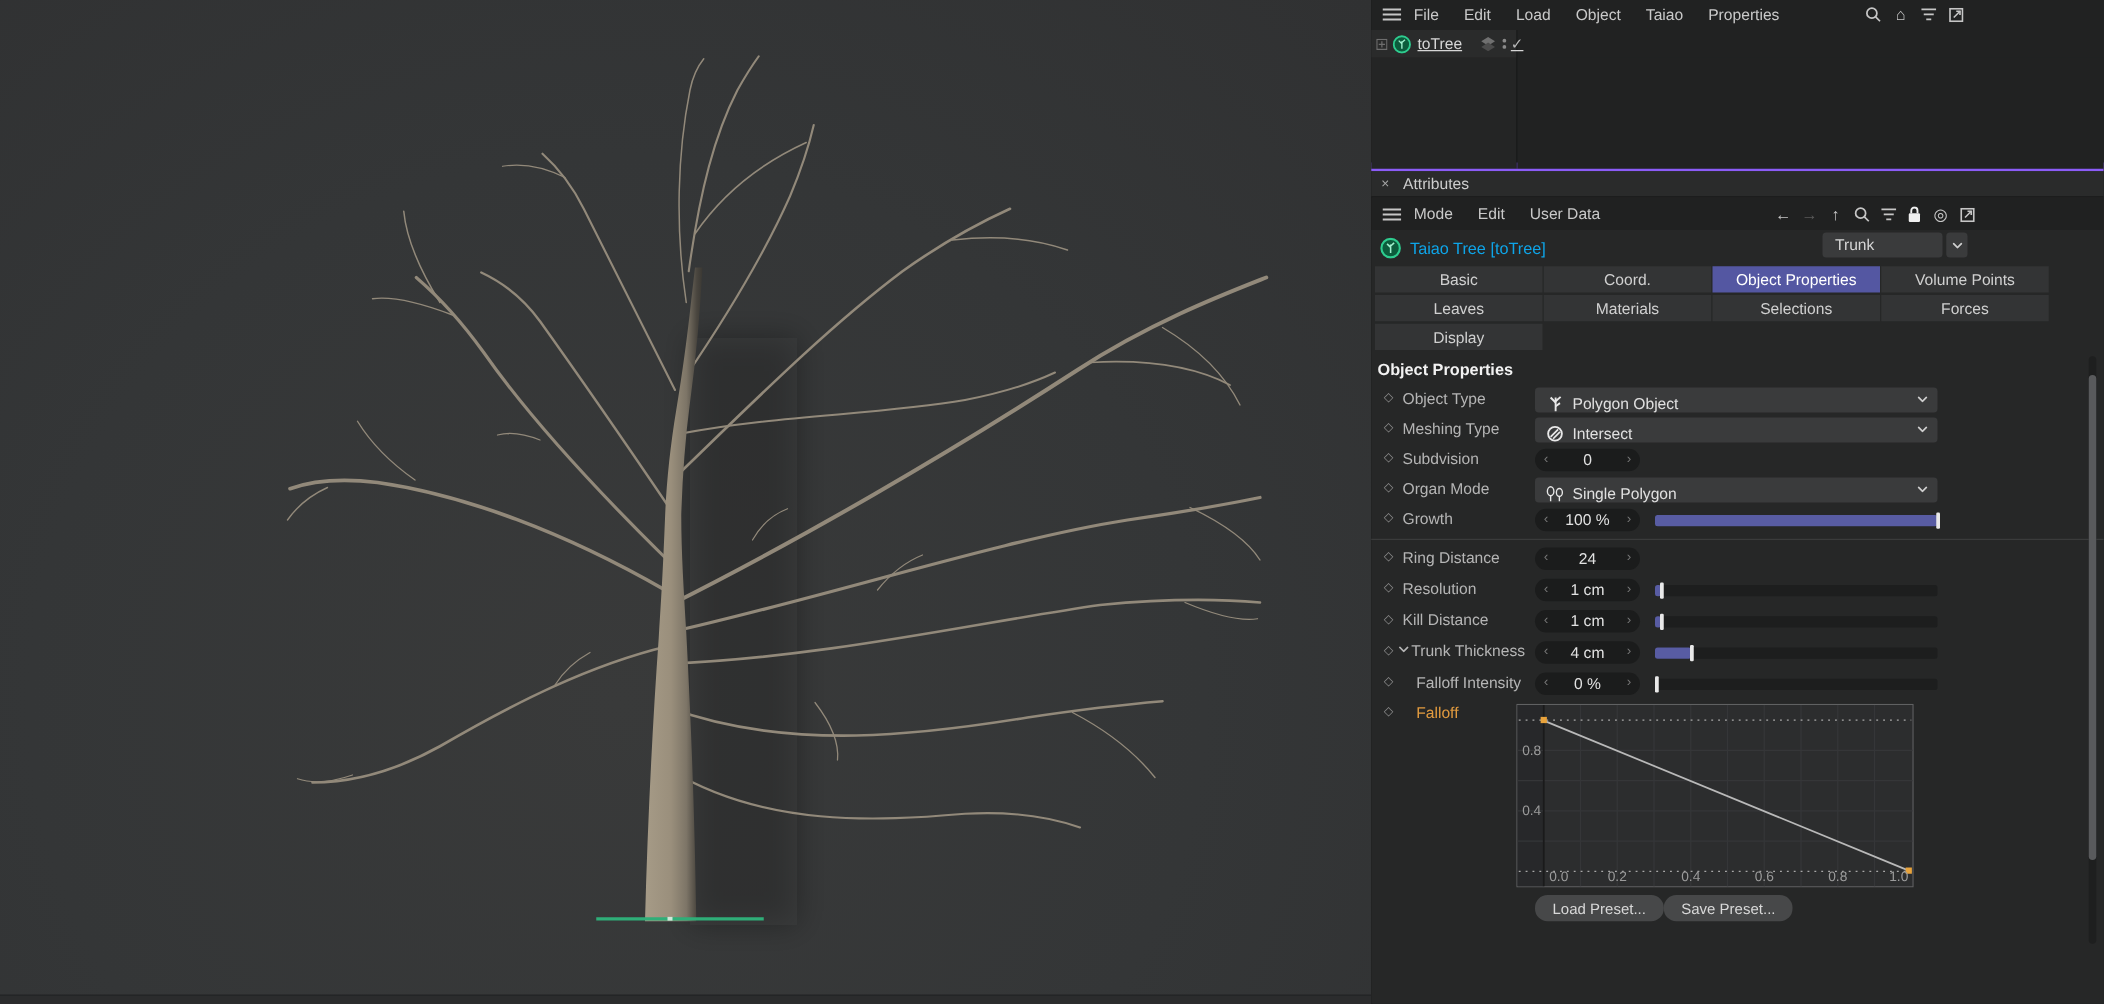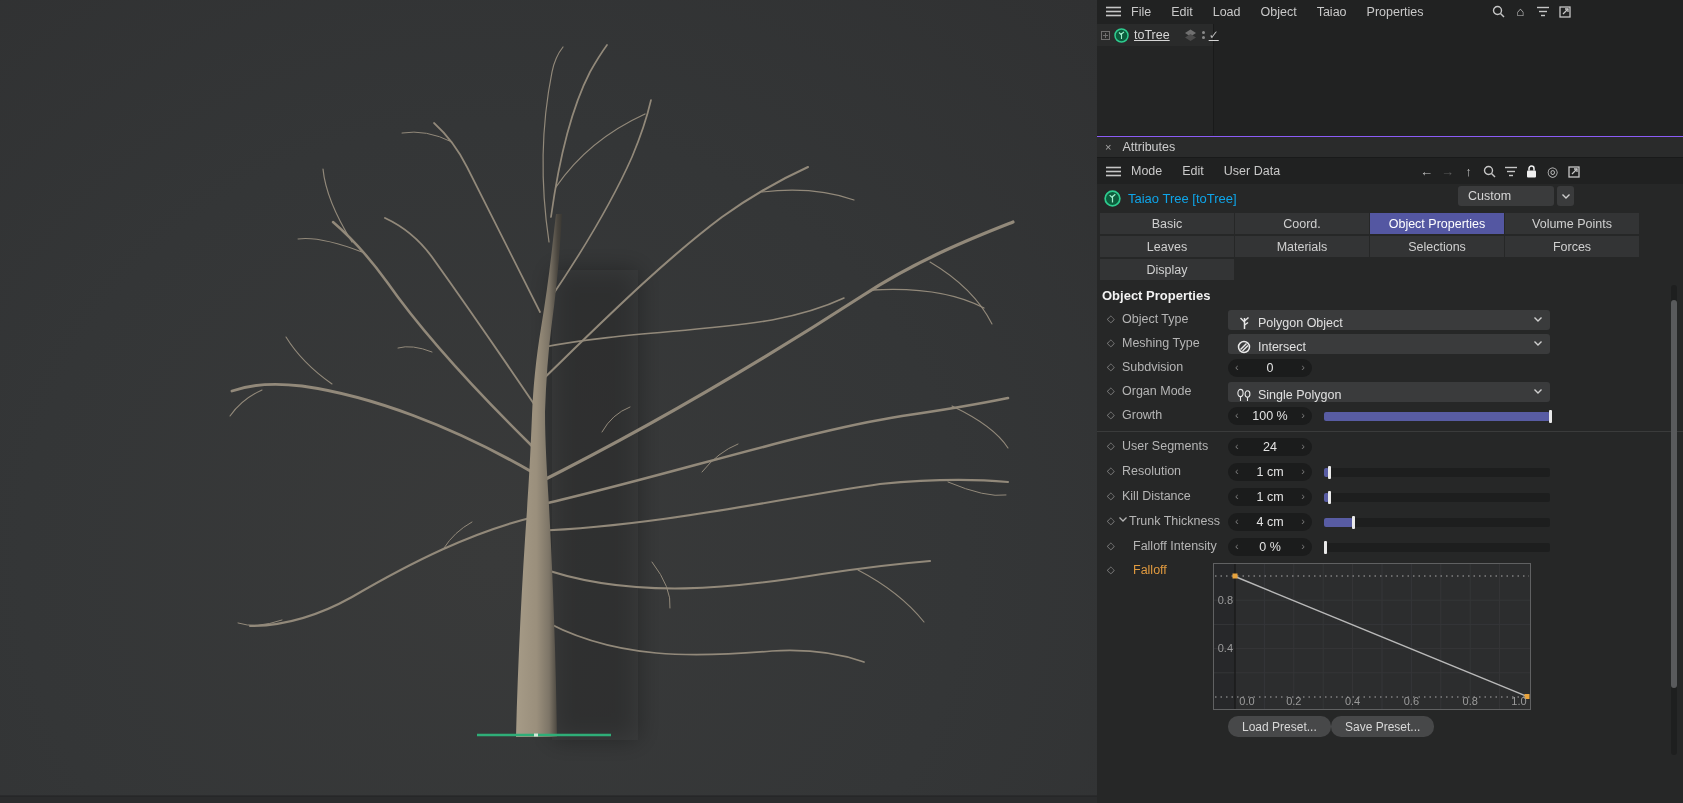--- a/index.html
+++ b/index.html
@@ -9,21 +9,21 @@
     -webkit-user-select:none;user-select:none;color:#c9c9c9;
   }
   .abs{position:absolute;}
   
   #viewport{left:0;top:0;width:1097px;height:803px;
     background:radial-gradient(ellipse at 45% 70%, #393a3a 0%, #343637 55%, #303132 100%);}
   #viewport svg{position:absolute;left:0;top:0;}
   
   #right{left:1097px;top:0;width:586px;height:803px;background:#262727;border-left:1px solid #141515;box-sizing:border-box;}
   
-  #om{left:1097px;top:0;width:586px;height:137px;background:#212222;border-bottom:1px solid #8b5cf6;box-sizing:border-box;}
+  #om{left:1097px;top:0;width:586px;height:137px;background:#212222;border-bottom:7px solid #8b5cf6;box-sizing:border-box;}
   .menurow{display:flex;align-items:center;height:23px;font-size:12.5px;color:#c9c9c9;}
   .menurow .mi{padding:0 10px;cursor:default;}
   .hamb{display:inline-block;margin-left:9px;}
   .iconrow{display:flex;align-items:center;gap:7px;}
   .ticon{width:15px;height:15px;display:inline-flex;align-items:center;justify-content:center;color:#c6c6c6;font-size:13px;}
   .dim{color:#5a5a5a;}
   #om-item{left:0;top:24px;width:116px;height:22px;background:#2a2b2b;display:flex;align-items:center;font-size:12.5px;color:#d6d6d6;text-decoration:underline;}
   #om-colL{left:0;top:46px;width:116px;height:89px;background:#242525;}
   #om-colR{left:117px;top:46px;width:469px;height:89px;background:#212222;}
   #om-div{left:116px;top:24px;width:1px;height:111px;background:#191a1a;}
@@ -276,21 +276,21 @@
   <div id="obj-title" class="abs">
     <span style="margin-left:7px;display:inline-flex;">
       <svg width="17" height="17" viewBox="0 0 15 15">
           <circle cx="7.5" cy="7.5" r="6.5" fill="#0c5c3c" stroke="#2ecc8f" stroke-width="1.5"></circle>
           <path d="M7.5,11 L7.5,5 M7.5,7 L5,4.5 M7.5,6 L10,3.8" stroke="#9ff0cd" stroke-width="1.1" fill="none"></path>
         </svg>
     </span>
     <span style="margin-left:7px;">Taiao Tree [toTree]</span>
   </div>
   <div class="presetbox">
-    <span>Custom</span>
+    <span>Trunk</span>
   </div>
   <div class="presetchev">
     <svg width="8" height="5" viewBox="0 0 8 5">
         <polyline points="0.5,0.5 4,4 7.5,0.5" fill="none" stroke="#cfcfcf" stroke-width="1.4"></polyline>
       </svg>
   </div>
 
   <div id="tabs" class="abs">
     <div class="tab">Basic</div>
     <div class="tab">Coord.</div>
@@ -395,21 +395,21 @@
           <span class="shandle"></span>
         </div>
       </div>
     </div>
   </div>
 
   <div class="sep"></div>
 
   <div class="prow" style="top:253px;">
     <span class="dia">◇</span>
-    <span class="plabel">User Segments</span>
+    <span class="plabel">Ring Distance</span>
     <div class="numbox">
       <span class="spin l">‹</span>
       <span class="nval">24</span>
       <span class="spin r">›</span>
     </div>
   </div>
 
   <div class="prow" style="top:278px;">
     <span class="dia">◇</span>
     <span class="plabel">Resolution</span>

